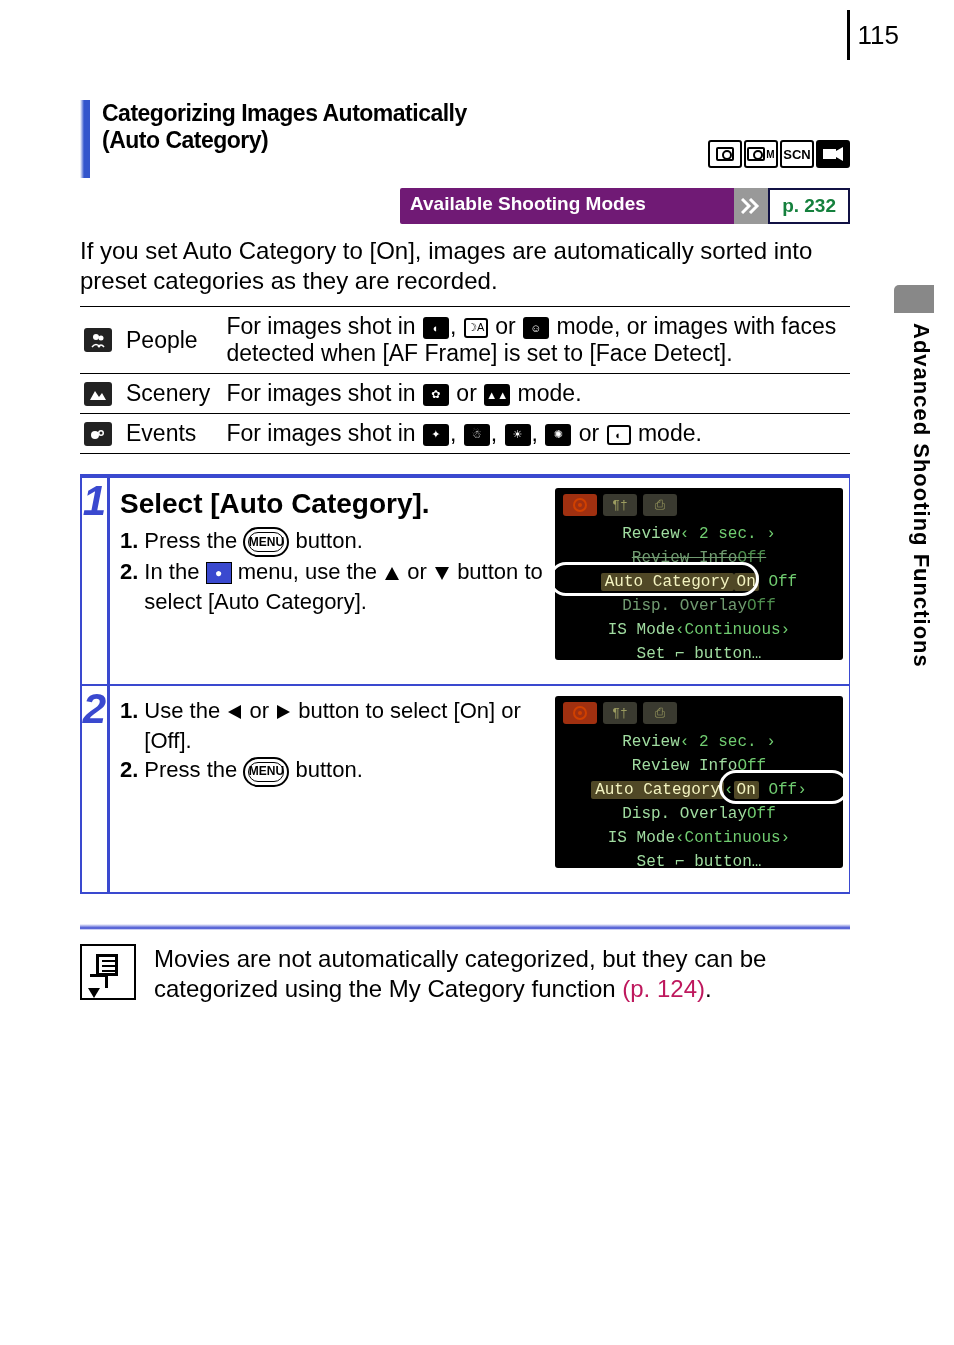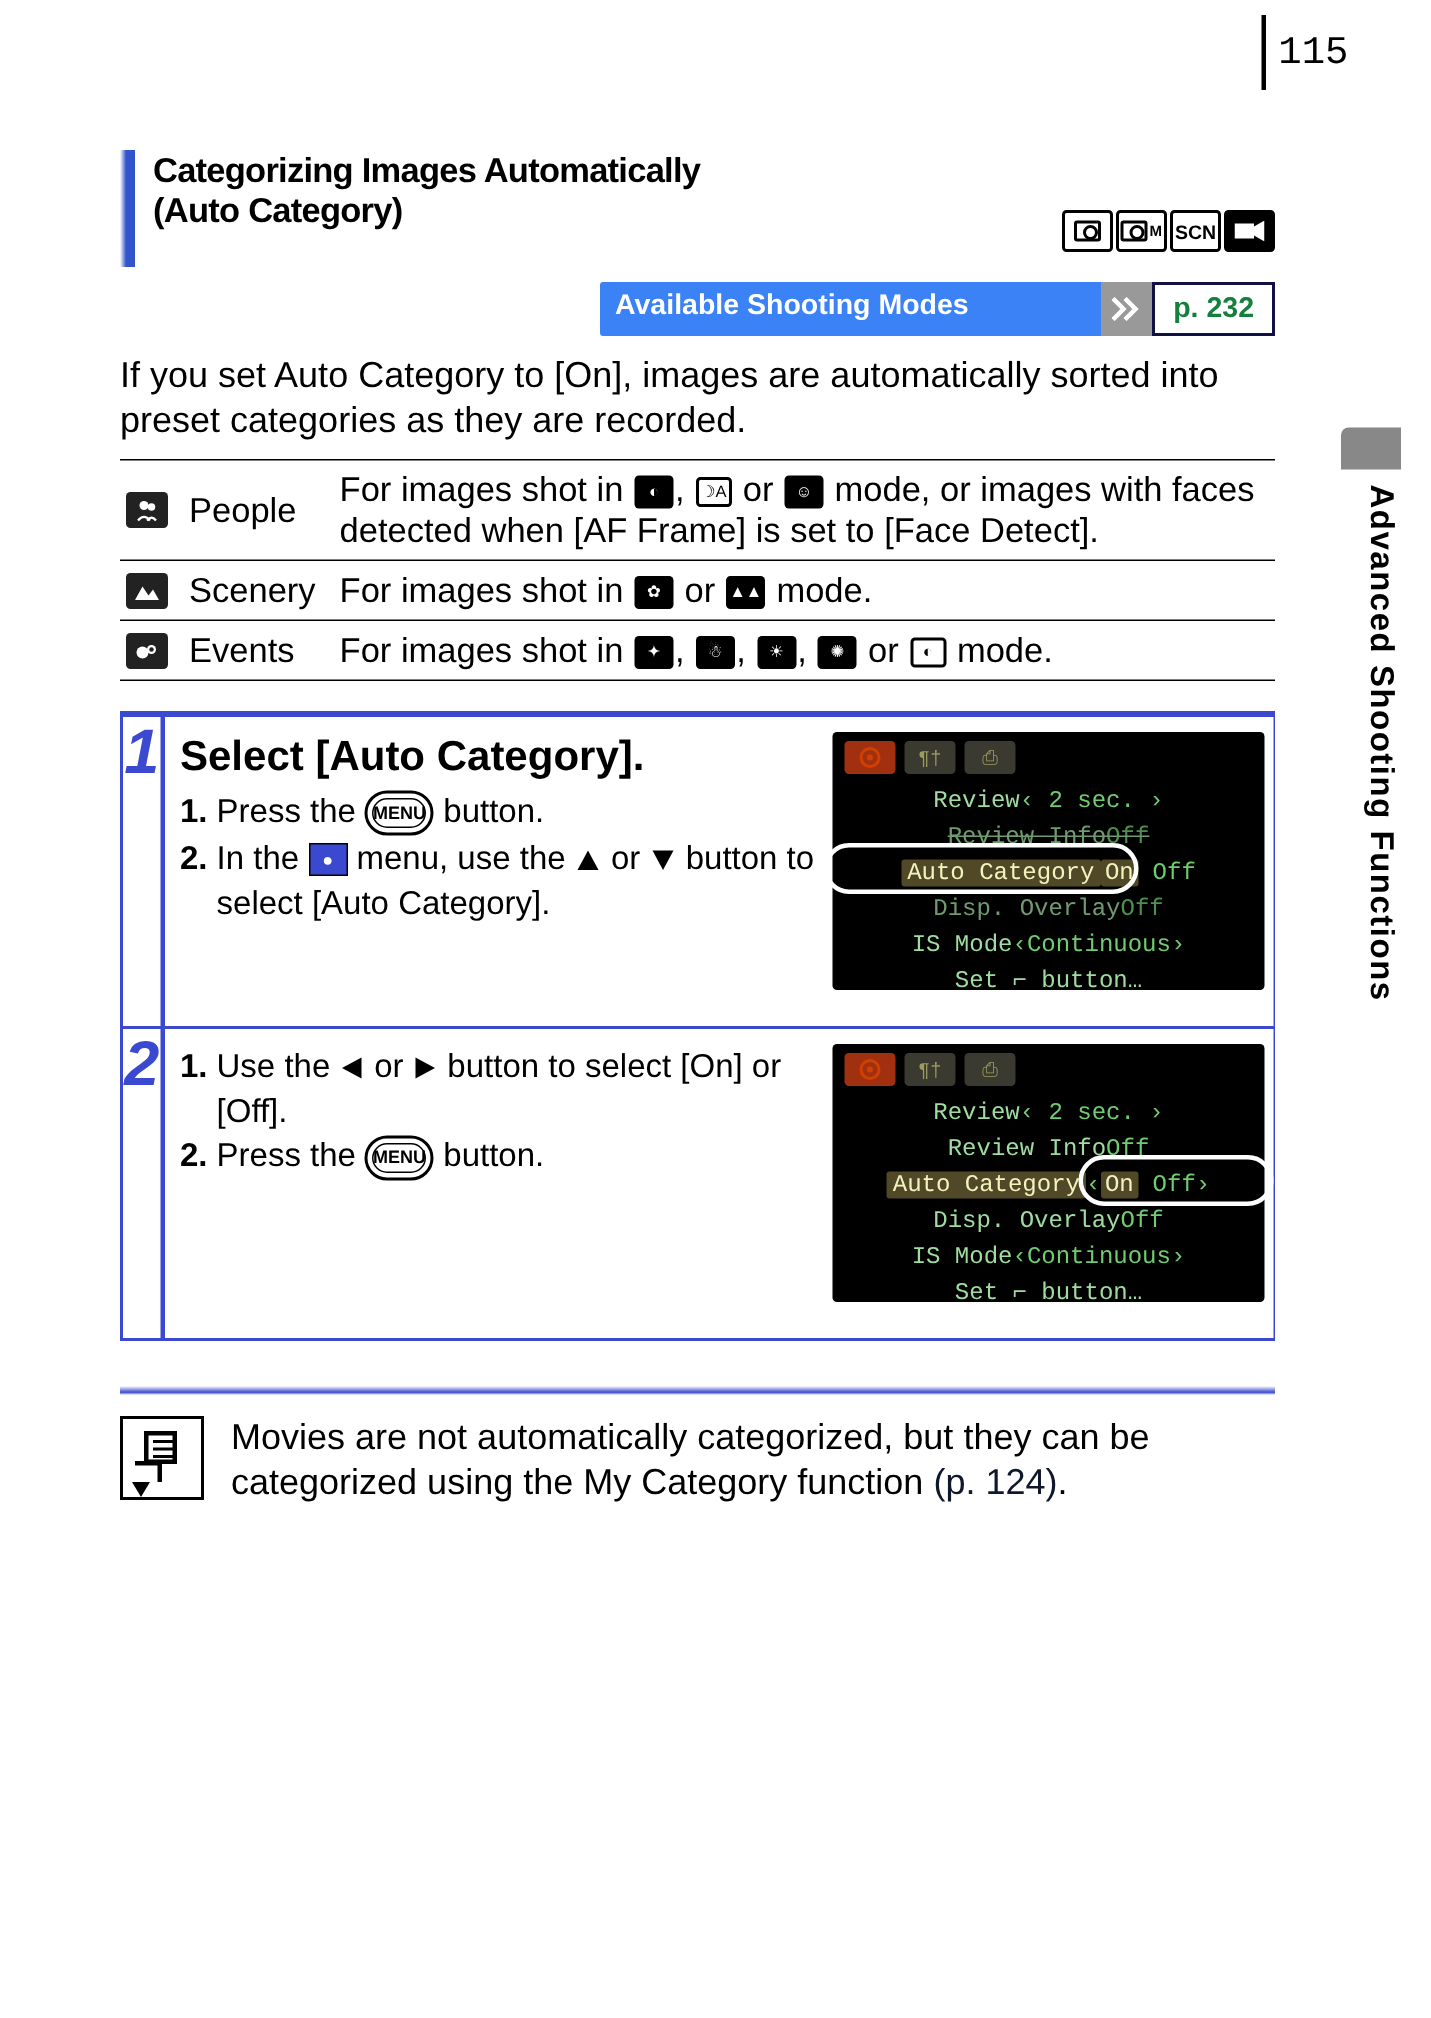--- a/index.html
+++ b/index.html
@@ -12,21 +12,21 @@
     color: #000;
     position: relative;
     overflow: hidden;
   }
   .page-num-wrap {
     position: absolute;
     top: 10px; right: 55px;
     display: flex; align-items: center; gap: 8px;
   }
   .page-num-bar { width: 3px; height: 50px; background: #000; }
-  .page-num { font-size: 26px; font-family: Liberation Mono, monospace; }
+  .page-num { font-size: 26px; }
   .side-tab {
     position: absolute;
     right: 20px;
     top: 285px;
     width: 40px;
     display: flex;
     flex-direction: column;
   }
   .side-tab-color {
     width: 40px; height: 28px;
@@ -73,21 +73,21 @@
   .mode-box .inner-cam {
     width:18px;height:14px;border:2px solid #000;border-radius:2px;position:relative;
   }
   .mode-box .inner-cam:before{content:"";position:absolute;width:6px;height:6px;border:2px solid #000;border-radius:50%;top:1px;left:4px;}
   .asm-bar {
     margin: 10px 0 12px auto;
     width: 450px;
     display:flex;align-items:stretch;
   }
   .asm-label {
-    flex:1; background:#3b82f6;
+    flex:1; background:#701a75;
     color:#fff; font-weight:bold; font-size:19px;
     padding:5px 10px;border-radius:2px 0 0 2px;
   }
   .asm-chev {
     background:#999; color:#fff;width:34px;
     display:flex;align-items:center;justify-content:center;font-size:20px;
   }
   .asm-ref {
     border:2px solid #114; color:#15803d; font-weight:bold; font-size:19px;
     padding:5px 12px;background:#fff;
@@ -185,21 +185,21 @@
   .note-row{display:flex;gap:18px;margin-top:14px;align-items:flex-start;}
   .note-icon{
     width:56px;height:56px;border:2px solid #000;display:flex;align-items:center;justify-content:center;flex-shrink:0;
   }
   .note-glyph{width:32px;height:36px;position:relative;}
   .note-glyph .paper{position:absolute;top:0;left:4px;width:22px;height:22px;border:3px solid #000;}
   .note-glyph .paper:before{content:"";position:absolute;left:3px;top:3px;width:14px;height:2px;background:#000;box-shadow:0 5px 0 #000,0 10px 0 #000;}
   .note-glyph .arr{position:absolute;top:20px;left:-2px;width:18px;height:14px;border-right:3px solid #000;border-top:3px solid #000;}
   .note-glyph .arr:after{content:"";position:absolute;left:-2px;bottom:-10px;width:0;height:0;border-left:6px solid transparent;border-right:6px solid transparent;border-top:10px solid #000;}
   .note-text{font-size:24px;line-height:1.25;}
-  .note-text .ref{color:#0f172a;}
+  .note-text .ref{color:#be185d;}
 </style>
 </head>
 <body>
 
 <div class="page-num-wrap">
   <div class="page-num-bar"></div>
   <div class="page-num">115</div>
 </div>
 
 <div class="side-tab">

